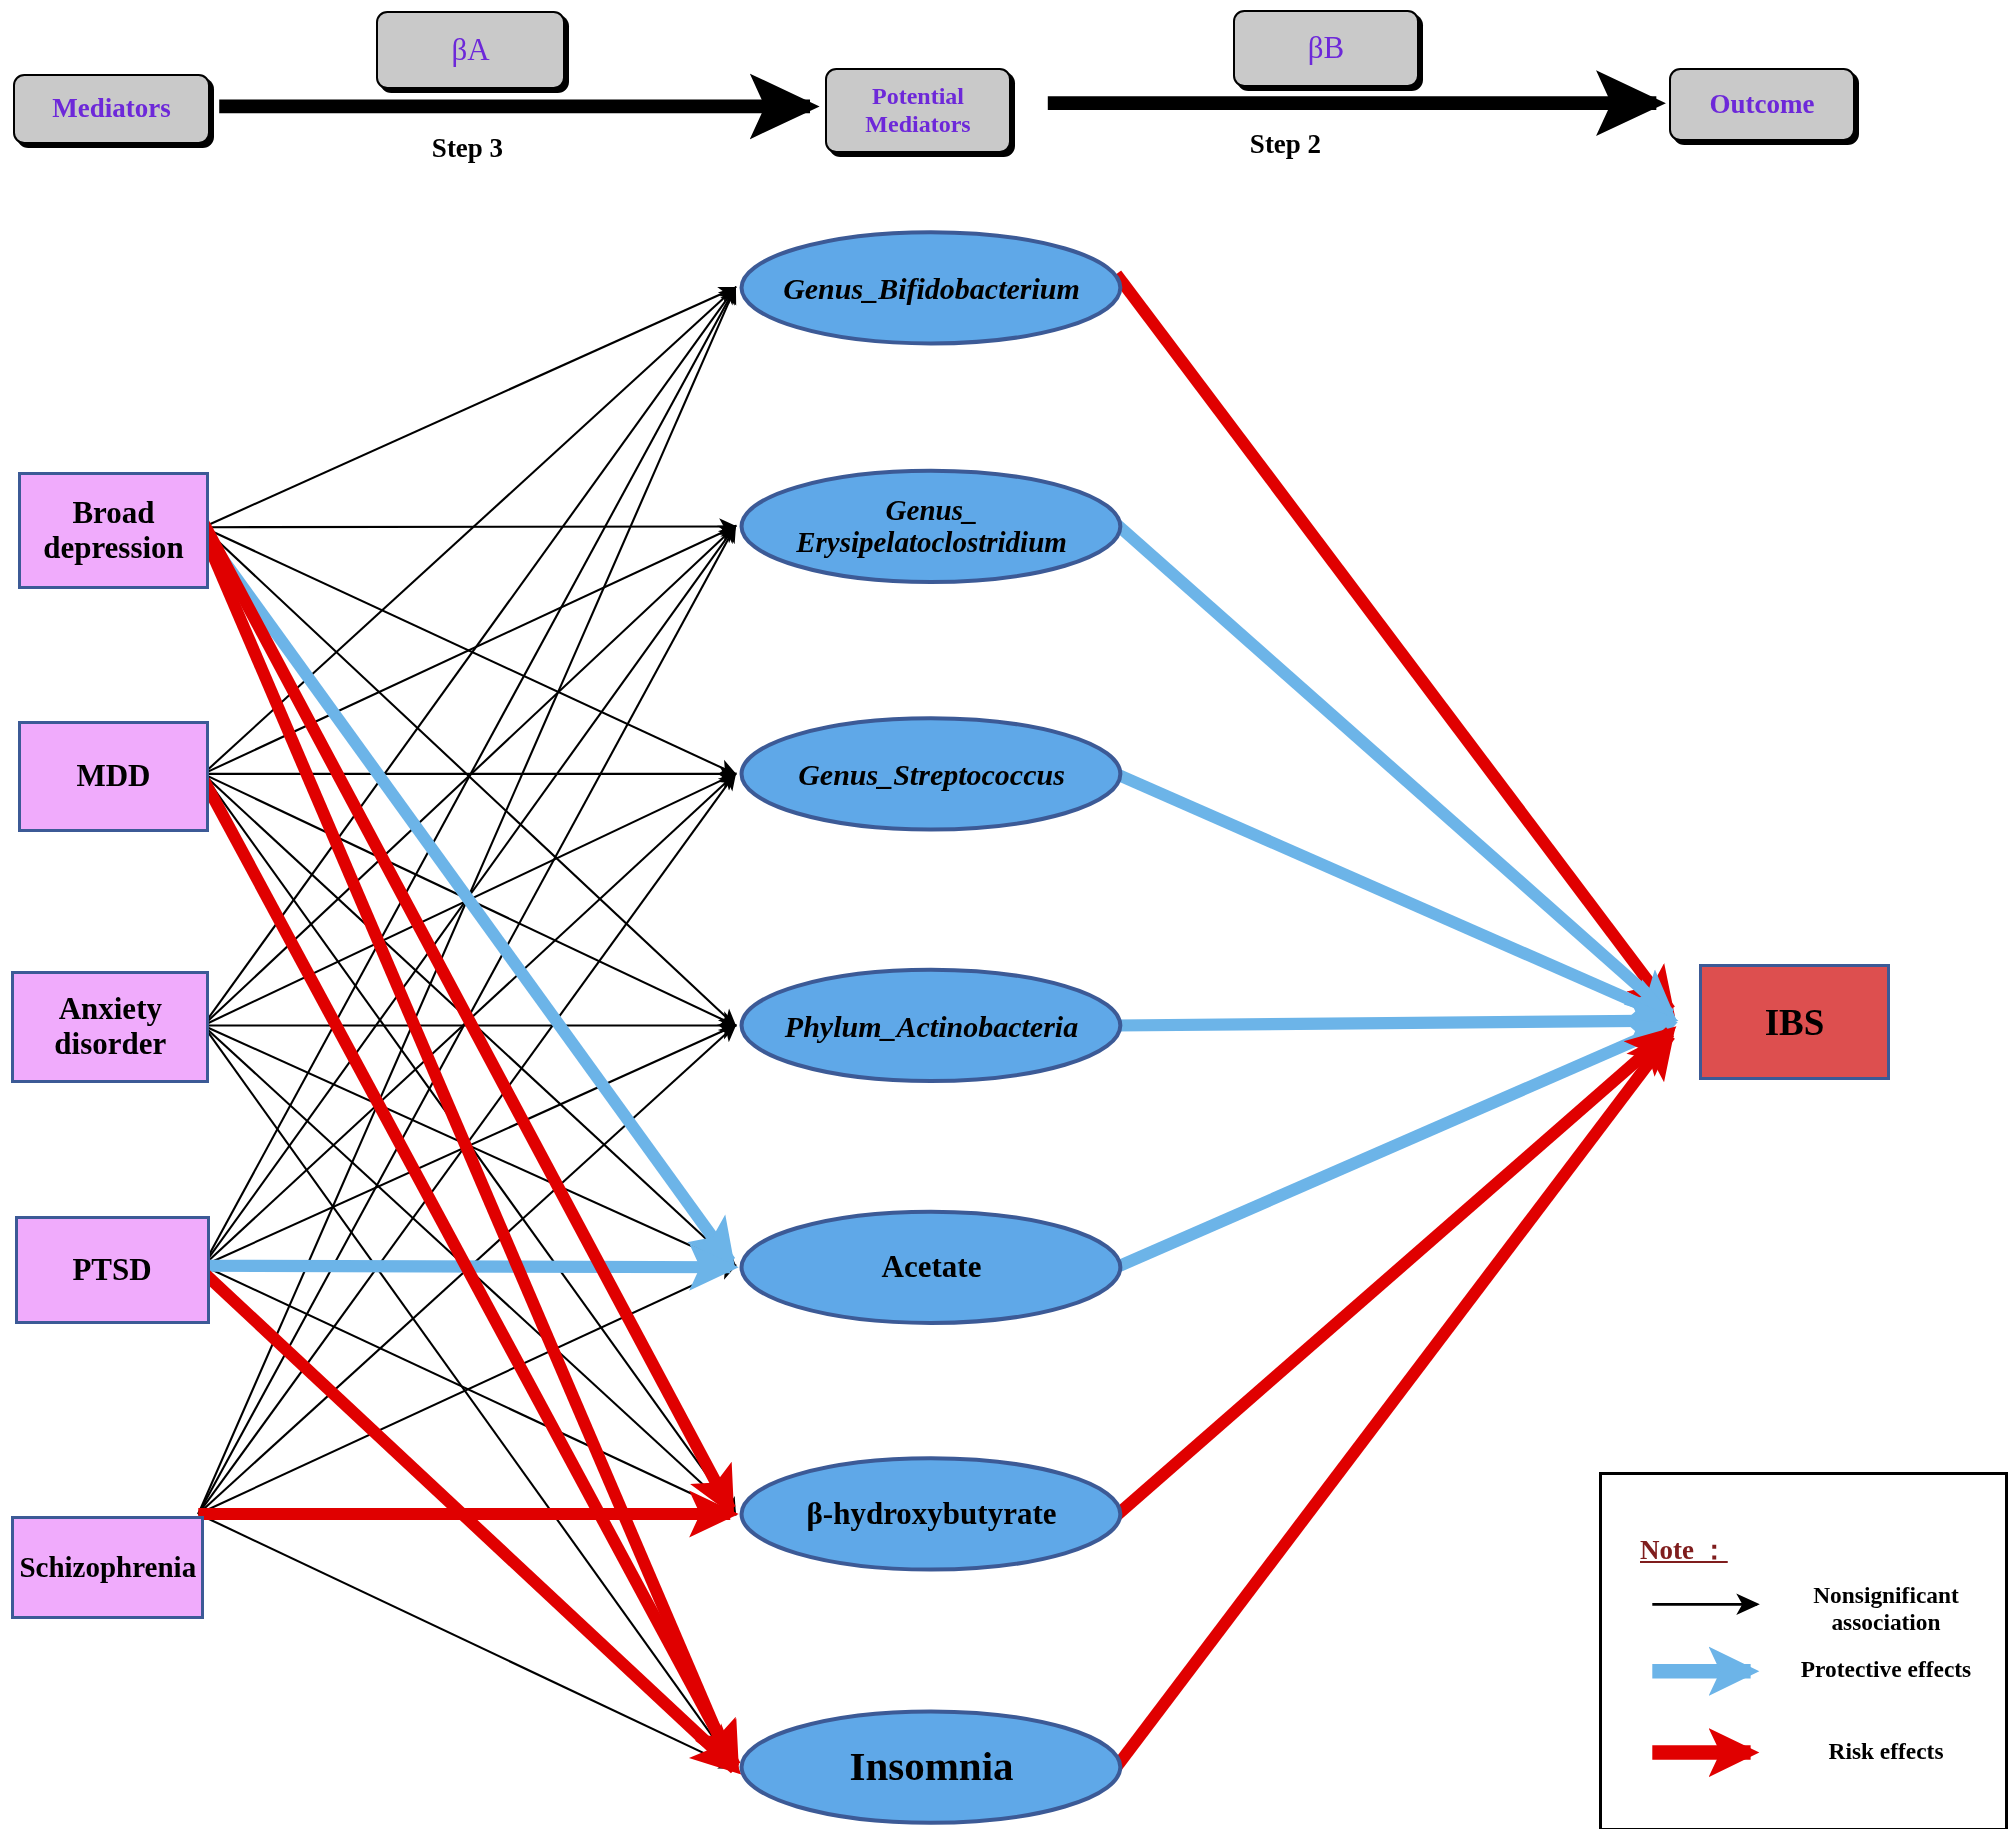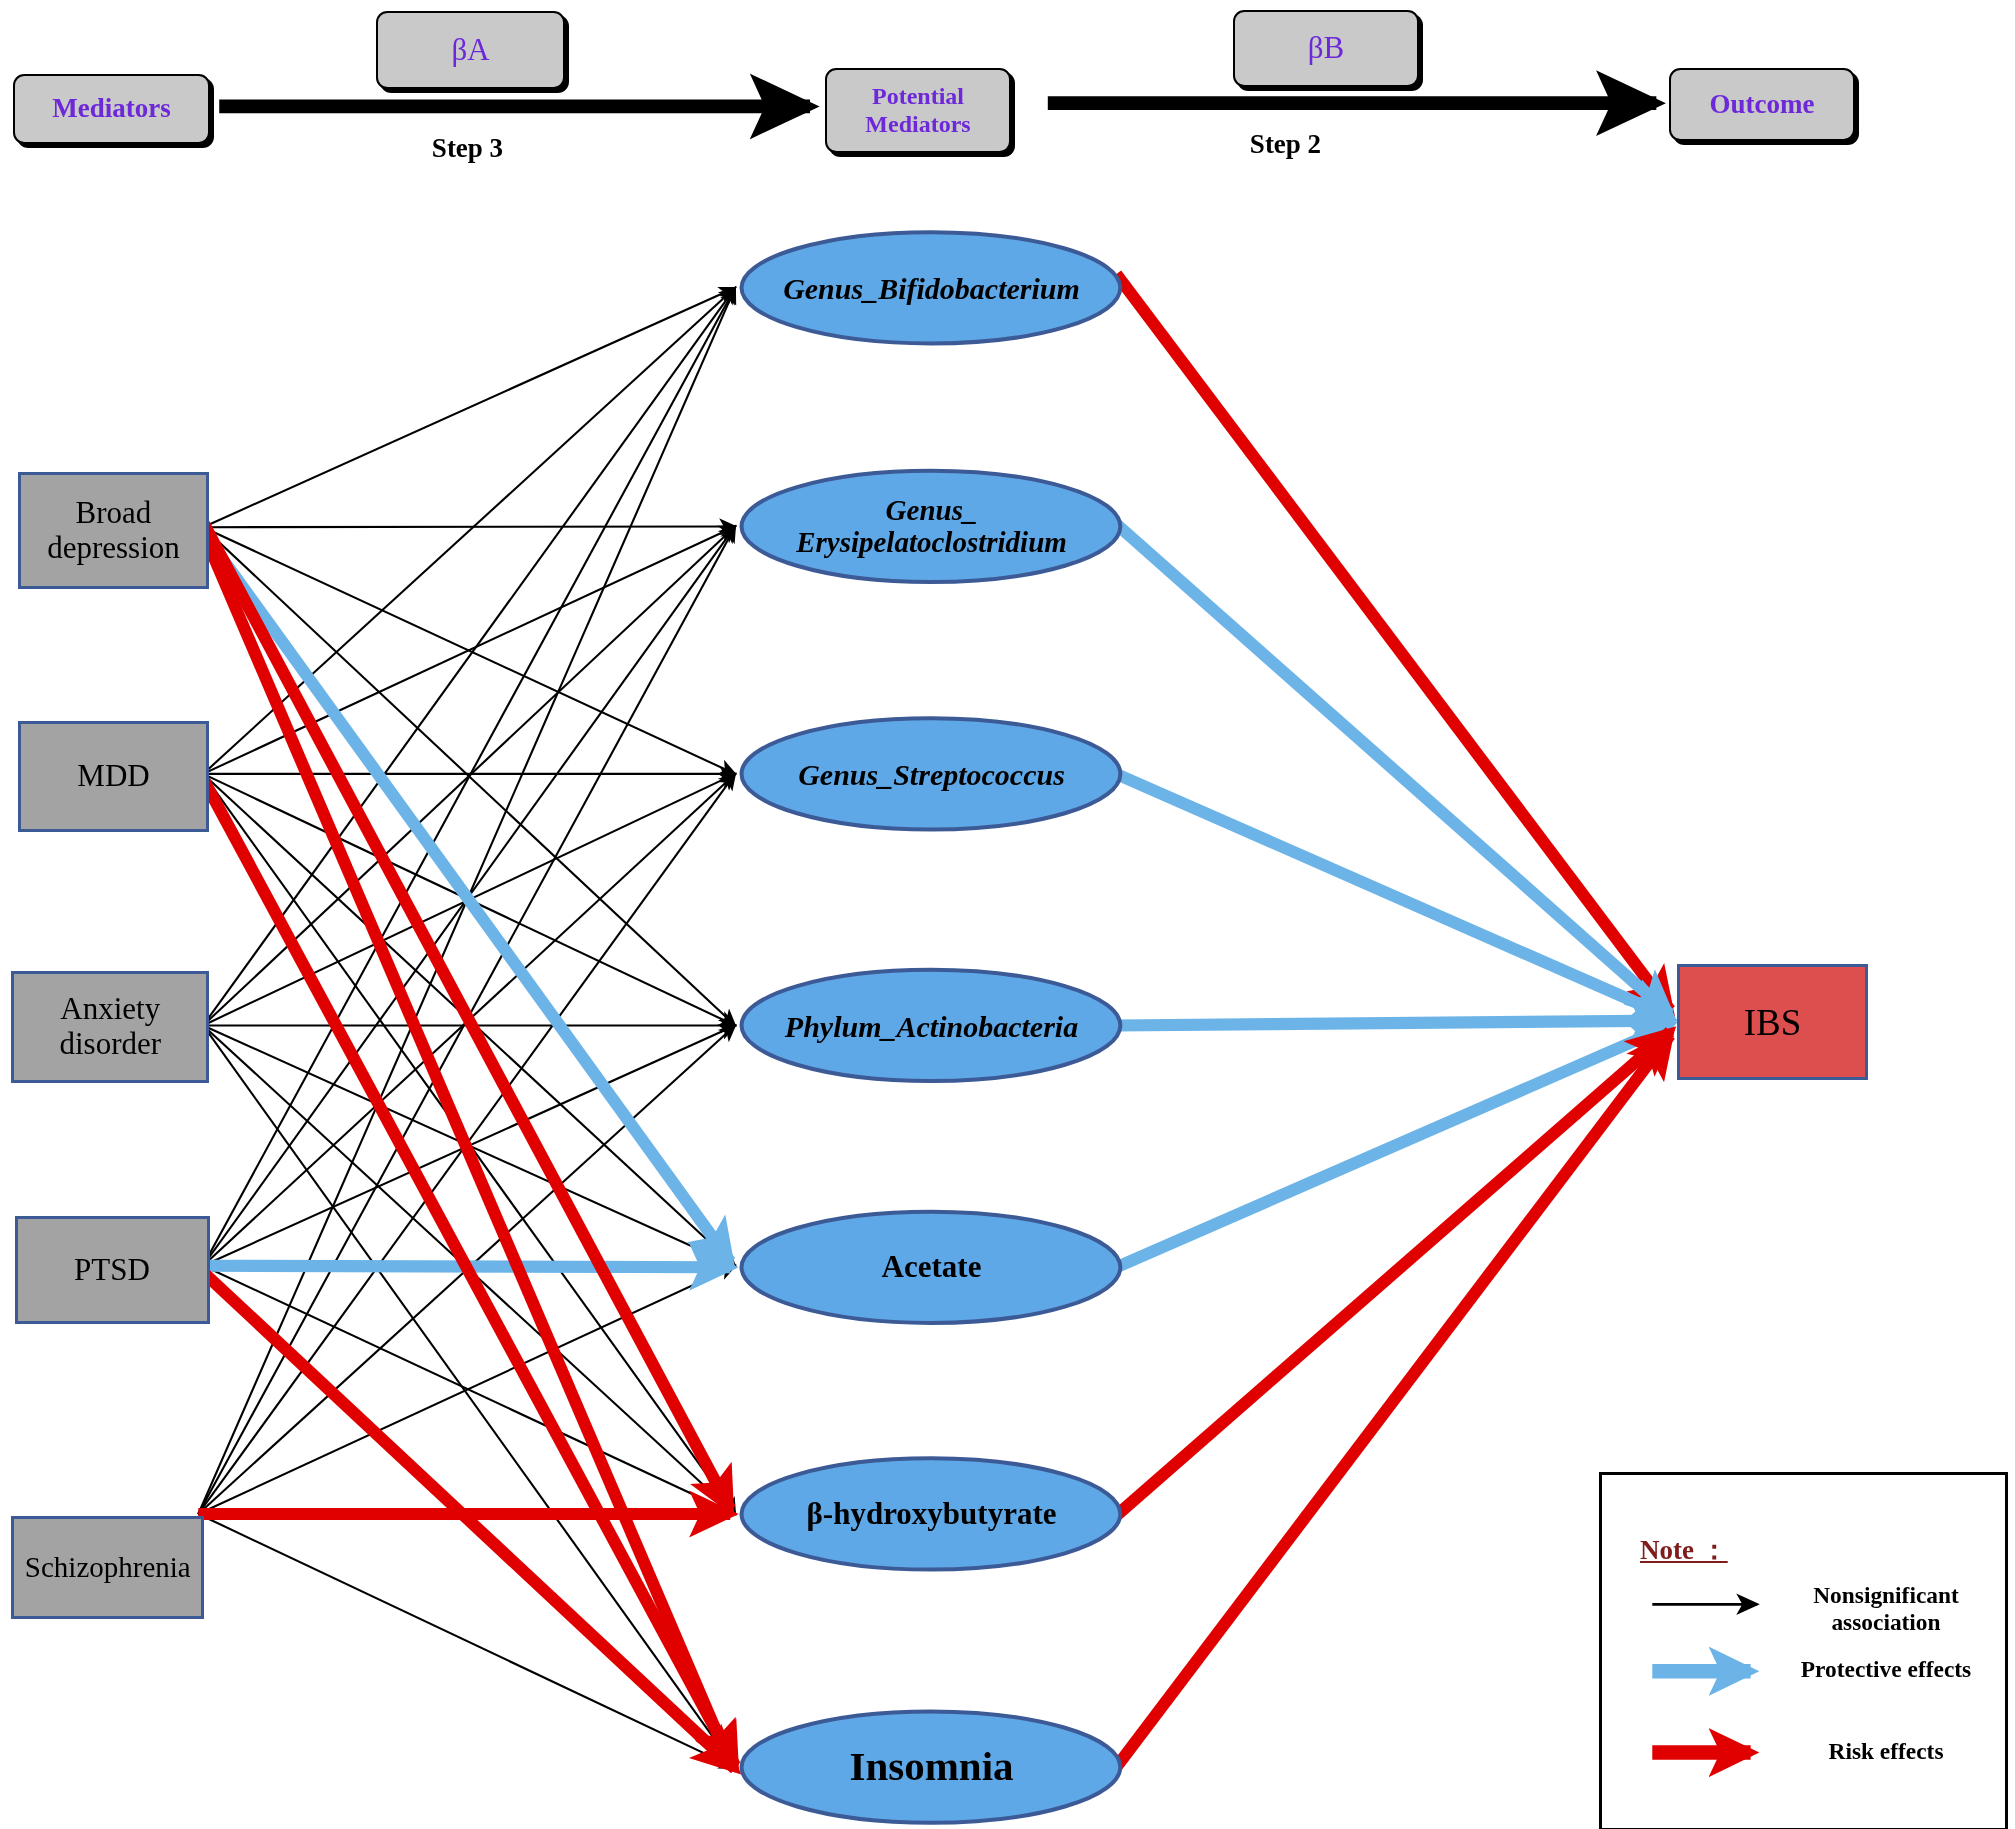--- a/index.html
+++ b/index.html
@@ -11,29 +11,29 @@
   
   .hdr-box{position:absolute;background:#c9c9c9;border:2.4px solid #000;
            border-radius:11.3px;box-shadow:4px 4px 0 0 #000;
            display:flex;align-items:center;justify-content:center;
            text-align:center;font-weight:bold;color:#6d28d9;line-height:1.15;}
   .hdr-box.beta{font-weight:normal;}
   .step-lbl{position:absolute;font-weight:bold;font-size:27px;color:#000;
             text-align:center;}
 
   
-  .exp-box{position:absolute;background:#a3a3a3;border:3.2px solid #3c5a96;
+  .exp-box{position:absolute;background:#f0abfc;border:3.2px solid #3c5a96;
            display:flex;align-items:center;justify-content:center;
-           text-align:center;font-weight:normal;color:#000;line-height:1.12;
+           text-align:center;font-weight:bold;color:#000;line-height:1.12;
            font-size:31px;}
 
   
   .out-box{position:absolute;background:#dd4f4f;border:3.2px solid #3c5a96;
            display:flex;align-items:center;justify-content:center;
-           font-weight:normal;color:#000;font-size:37px;}
+           font-weight:bold;color:#000;font-size:37px;margin-left:22px;}
 
   
   .med-lbl{position:absolute;display:flex;align-items:center;
            justify-content:center;text-align:center;color:#000;
            font-weight:bold;line-height:1.1;pointer-events:none;}
   .med-lbl.italic{font-style:italic;}
 
   
   .legend{position:absolute;background:#ffffff;border:3.2px solid #000;}
   .legend-note{position:absolute;font-weight:bold;font-size:27px;color:#7f1d1d;text-decoration:underline;}

